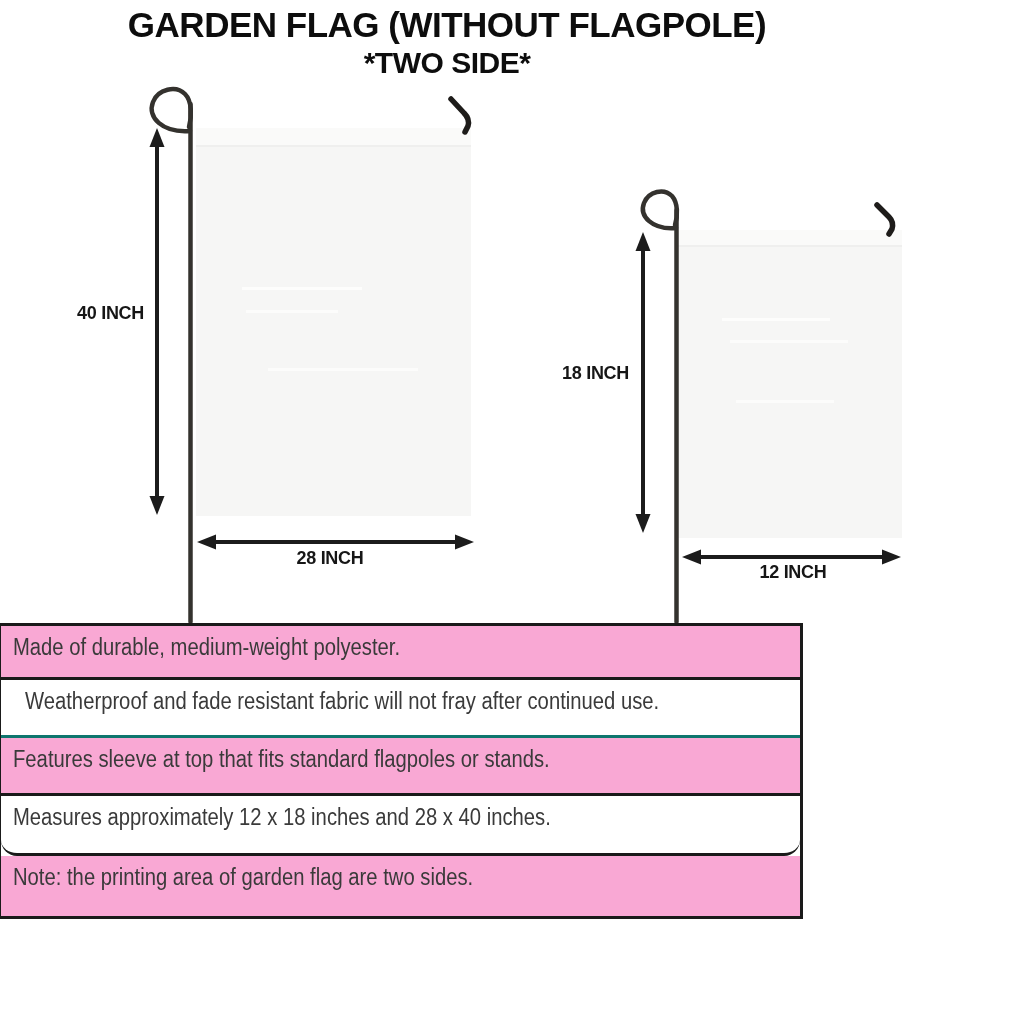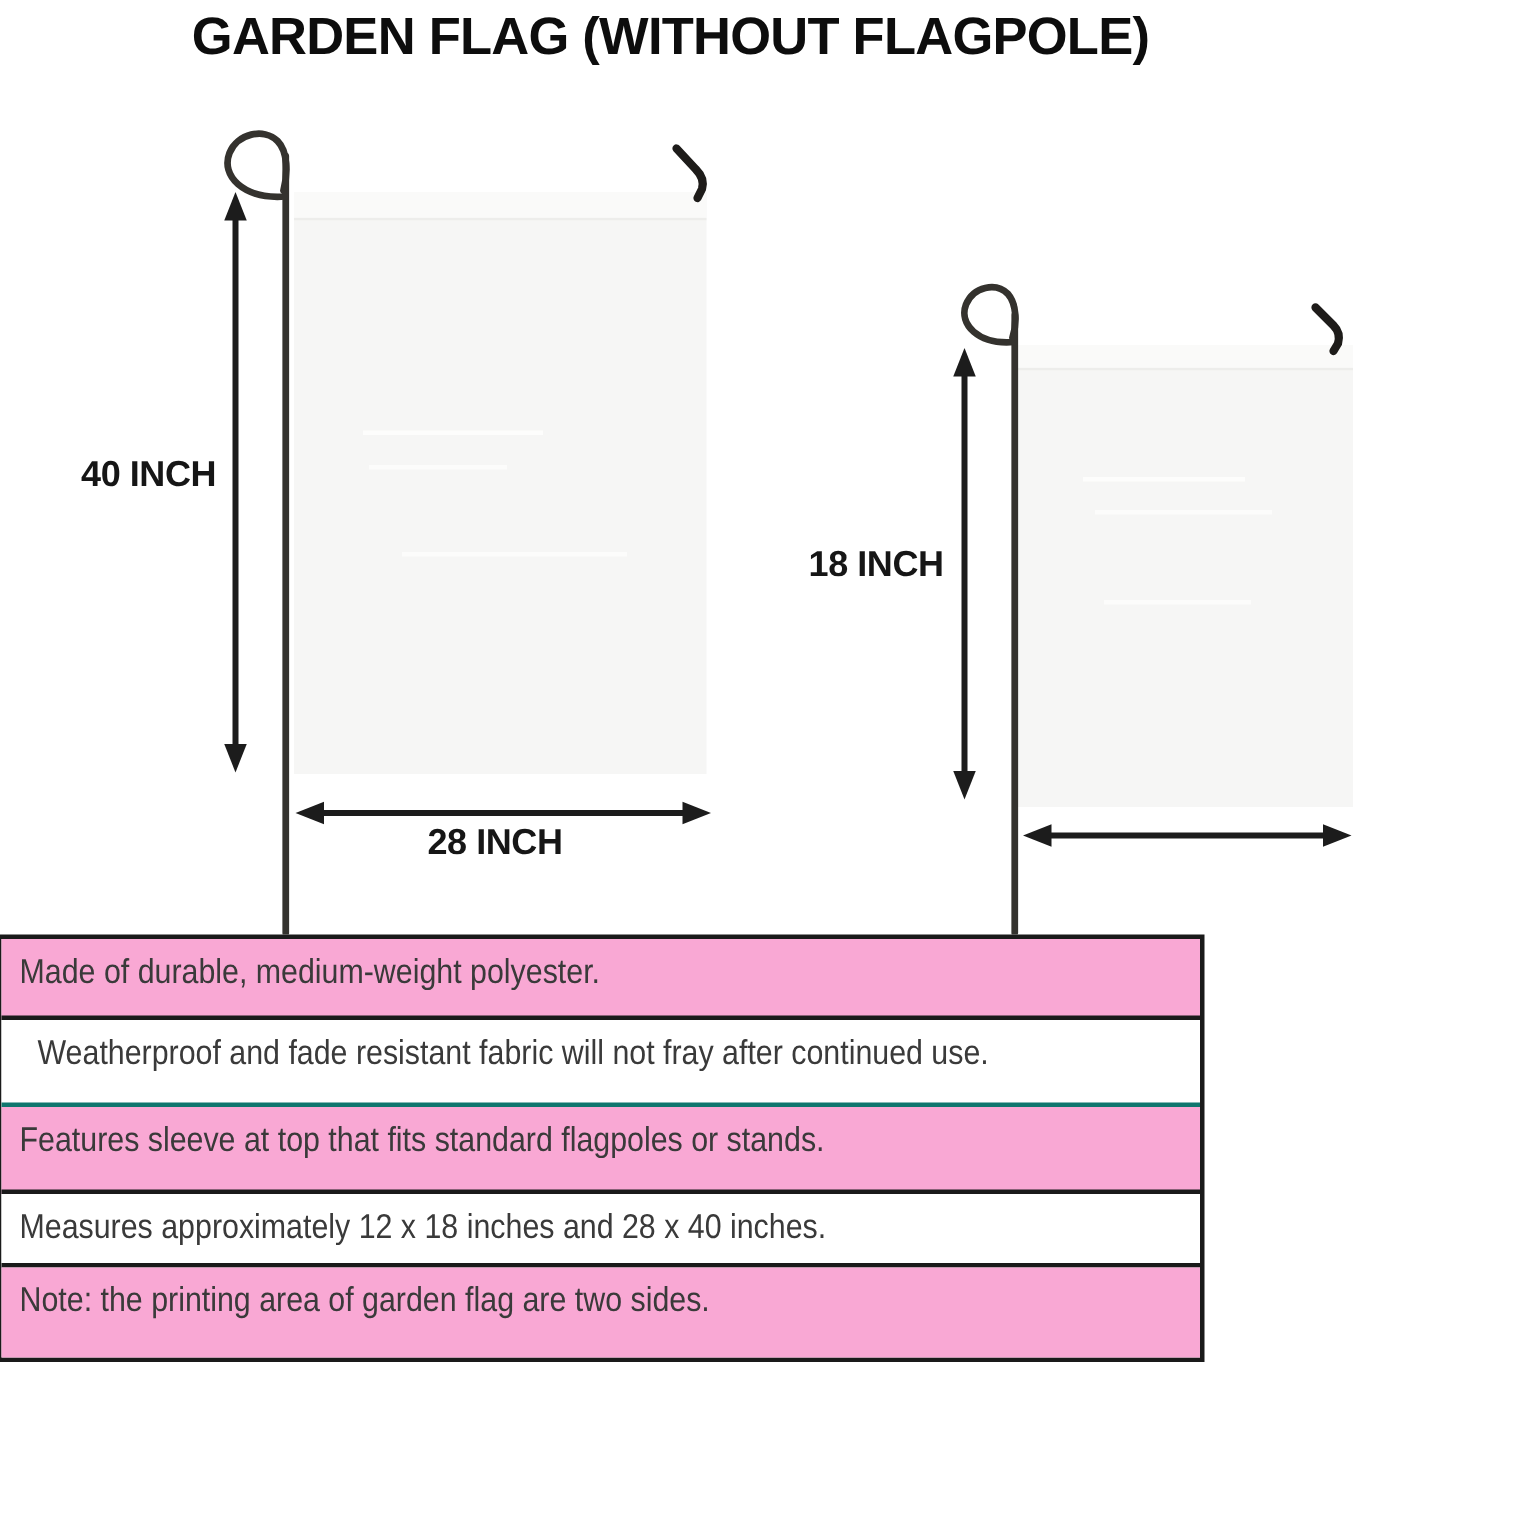--- a/index.html
+++ b/index.html
@@ -3,46 +3,47 @@
 <meta charset="utf-8">
 <style>
   html,body{margin:0;padding:0;background:#ffffff;}
   .canvas{
     position:relative;width:1024px;height:1024px;overflow:hidden;
     background:#ffffff;font-family:"Liberation Sans",sans-serif;color:#111;
   }
   .title{position:absolute;left:0;width:894px;text-align:center;font-weight:800;color:#0d0d0d;letter-spacing:-.5px;}
   .title.l1{top:5px;font-size:35px;}
   .title.l2{top:46px;font-size:30px;}
-  .dim-label{position:absolute;font-weight:700;font-size:24px;color:#161616;letter-spacing:-.3px;}
+  .dim-label{position:absolute;font-weight:700;font-size:18px;color:#161616;letter-spacing:-.3px;}
   .dim-label.right{text-align:right;}
   .dim-label.center{text-align:center;}
   svg{position:absolute;left:0;top:0;}
   .features{
     position:absolute;left:-2px;top:623px;width:799px;
     border:3px solid #1a1a1a;background:#ffffff;
   }
   .feature-row{box-sizing:border-box;padding:7px 0 0 12px;background:#ffffff;}
   .feature-row.shaded{background:#f9a8d4;}
   .feature-row:nth-child(1){height:54px;border-bottom:3px solid #1a1a1a;}
   .feature-row:nth-child(2){height:58px;border-bottom:3px solid #0f766e;padding-left:24px;}
   .feature-row:nth-child(3){height:58px;border-bottom:3px solid #1a1a1a;}
-  .feature-row:nth-child(4){height:49px;border-bottom:3px solid #1a1a1a;}
+  .feature-row:nth-child(4){height:60px;border-bottom:3px solid #1a1a1a;border-radius:16px;}
   .feature-row:nth-child(5){height:60px;}
   .feature-row span{
     display:inline-block;font-size:23px;color:#3a3a3a;line-height:1.25;
     transform:scaleX(.88);transform-origin:left top;white-space:nowrap;
   }
 </style>
 </head>
 <body>
 
 <div class="canvas">
 
   <div class="title l1">GARDEN FLAG (WITHOUT FLAGPOLE)</div>
+  <div class="title l2">*TWO SIDE*</div>
 
   <svg width="1024" height="1024" viewBox="0 0 1024 1024">
 
     <g>
       <rect x="196" y="128" width="275" height="388" fill="#f6f6f5"></rect>
       <rect x="196" y="128" width="275" height="17" fill="#fafaf9"></rect>
       <line x1="196" y1="146" x2="471" y2="146" stroke="#ededeb" stroke-width="1.5"></line>
       <rect x="242" y="287" width="120" height="3" fill="#fdfdfc"></rect>
       <rect x="246" y="310" width="92" height="3" fill="#fcfcfb"></rect>
       <rect x="268" y="368" width="150" height="3" fill="#fcfcfb"></rect>
@@ -84,20 +85,21 @@
     <g fill="#1c1c1c">
       <line x1="697" y1="557" x2="886" y2="557" stroke="#1c1c1c" stroke-width="4"></line>
       <polygon points="682,557 701,549.5 701,564.5"></polygon>
       <polygon points="901,557 882,549.5 882,564.5"></polygon>
     </g>
   </svg>
 
   <div class="dim-label right" style="left:48px;top:303px;width:96px;">40 INCH</div>
   <div class="dim-label center" style="left:240px;top:548px;width:180px;">28 INCH</div>
   <div class="dim-label right" style="left:533px;top:351px;width:96px;margin-top:12px;">18 INCH</div>
+  <div class="dim-label center" style="left:700px;top:562px;width:186px;">12 INCH</div>
 
   <div class="features">
     <div class="feature-row shaded"><span>Made of durable, medium-weight polyester.</span></div>
     <div class="feature-row"><span>Weatherproof and fade resistant fabric will not fray after continued use.</span></div>
     <div class="feature-row shaded"><span>Features sleeve at top that fits standard flagpoles or stands.</span></div>
     <div class="feature-row"><span>Measures approximately 12 x 18 inches and 28 x 40 inches.</span></div>
     <div class="feature-row shaded"><span>Note: the printing area of garden flag are two sides.</span></div>
   </div>
 
 </div>

